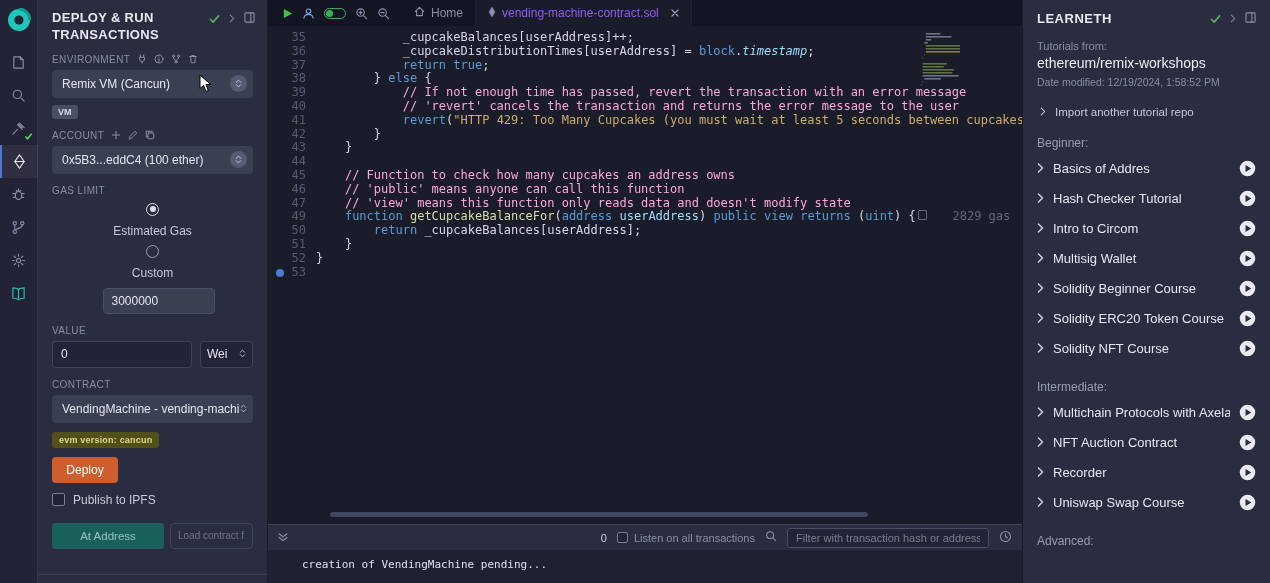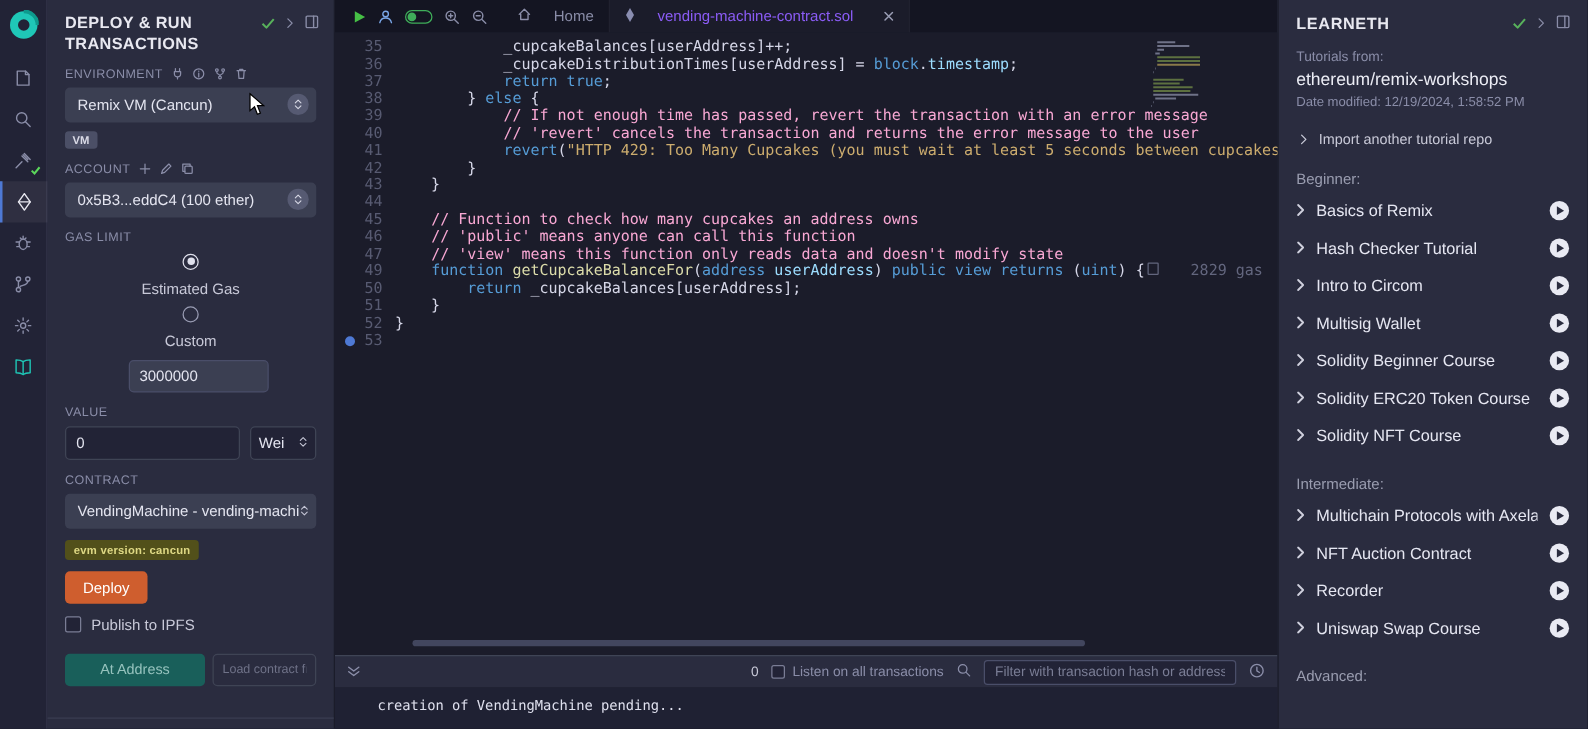--- a/index.html
+++ b/index.html
@@ -62,33 +62,33 @@
   .count-badge.dim { background:#44507a; }
   .foot-chevron { margin-left:auto; color:#aeb0c4; }
 
   
   .center { flex:1; display:flex; flex-direction:column; min-width:0; background:#1b1c2a; }
   .tabstrip { height:26px; background:#141522; display:flex; align-items:stretch; flex:none; }
   .strip-icons { display:flex; align-items:center; gap:9px; padding:0 12px 0 14px; }
   .strip-icons > * { cursor:pointer; display:inline-flex; }
   .toggle-pill { width:22px; height:11px; border-radius:6px; border:1px solid #3fae5a; position:relative; }
   .toggle-pill::after { content:""; position:absolute; left:1px; top:1px; width:7px; height:7px; border-radius:50%; background:#3fae5a; }
-  .tab { display:flex; align-items:center; gap:18px; padding:0 12px; font-size:12px; color:#8a8da8; border-right:1px solid #20212f; cursor:pointer; }
+  .tab { display:flex; align-items:center; gap:6px; padding:0 12px; font-size:12px; color:#8a8da8; border-right:1px solid #20212f; cursor:pointer; }
   .tab.active { background:#1b1c2a; color:#8b5cf6; }
   .tab .closex { margin-left:6px; color:#9a9db4; display:inline-flex; }
 
   .editor-wrap { flex:1; position:relative; overflow:hidden; background:#1b1c2a; padding-top:5px; }
   #code { font-family:"DejaVu Sans Mono", monospace; font-size:12px; line-height:13.8px; }
   .cl { display:flex; height:13.8px; position:relative; }
   .ln { flex:none; width:38px; text-align:right; padding-right:0; color:#585b72; user-select:none; }
   .ct { flex:none; white-space:pre; padding-left:10px; }
   .dot { position:absolute; left:8px; top:3px; width:8px; height:8px; border-radius:50%; background:#4e79d4; cursor:pointer; }
   .tk-pl { color:#d6d7e8; } .tk-kw { color:#569cd6; } .tk-cm { color:#f9a8d4; }
   .tk-st { color:#ccac6e; } .tk-fn { color:#dcdcaa; } .tk-pm { color:#9cdcfe; }
-  .tk-bi { color:#9cdcfe; } .tk-gh { color:#63667e; }
+  .tk-bi { color:#9cdcfe;font-style:italic; } .tk-gh { color:#63667e; }
   .tk-gh::before { content:""; display:inline-block; width:7px; height:8px; border:1px solid #63667e; border-radius:1px; margin:0 4px 0 2px; }
   .minimap { position:absolute; top:4px; right:62px; width:40px; cursor:pointer; }
   .hscroll { position:absolute; bottom:7px; left:62px; width:538px; height:5px; border-radius:3px; background:#42465e; cursor:pointer; }
 
   .terminal { flex:none; height:59px; display:flex; flex-direction:column; }
   .term-bar { height:26px; background:#2a2c3f; border-top:1px solid #3f4455; display:flex; align-items:center; padding:0 10px 0 10px; gap:10px; }
   .term-right { margin-left:auto; display:flex; align-items:center; gap:10px; }
   .tx-count { font-size:11px; color:#c8c9d8; }
   .listen { display:flex; align-items:center; gap:6px; cursor:pointer; }
   .listen .checkbox { width:11px; height:11px; }
@@ -543,21 +543,21 @@
       </div>
     </div>
     <div id="tutorial-sections">
         <div class="sec-label">Beginner:</div>
         <div class="tut-item">
           <span class="chevwrap" style="display:inline-flex;color:#cfd0dd">
             <svg class="chev" width="7" height="10" viewBox="0 0 7 10">
               <path d="M1.5 1L5.5 5 1.5 9" fill="none" stroke="currentColor" stroke-width="1.5" stroke-linecap="round" stroke-linejoin="round"></path>
             </svg>
           </span>
-          <span class="tut-label">Basics of Remix</span>
+          <span class="tut-label">Basics of Addres</span>
           <svg class="play" width="17" height="17" viewBox="0 0 18 18">
             <circle cx="9" cy="9" r="8.2" fill="#e9eaf3"></circle>
             <path d="M6.9 5.3L13 9l-6.1 3.7z" fill="#2a2c3f"></path>
           </svg>
         </div>
         <div class="tut-item">
           <span class="chevwrap" style="display:inline-flex;color:#cfd0dd">
             <svg class="chev" width="7" height="10" viewBox="0 0 7 10">
               <path d="M1.5 1L5.5 5 1.5 9" fill="none" stroke="currentColor" stroke-width="1.5" stroke-linecap="round" stroke-linejoin="round"></path>
             </svg>

